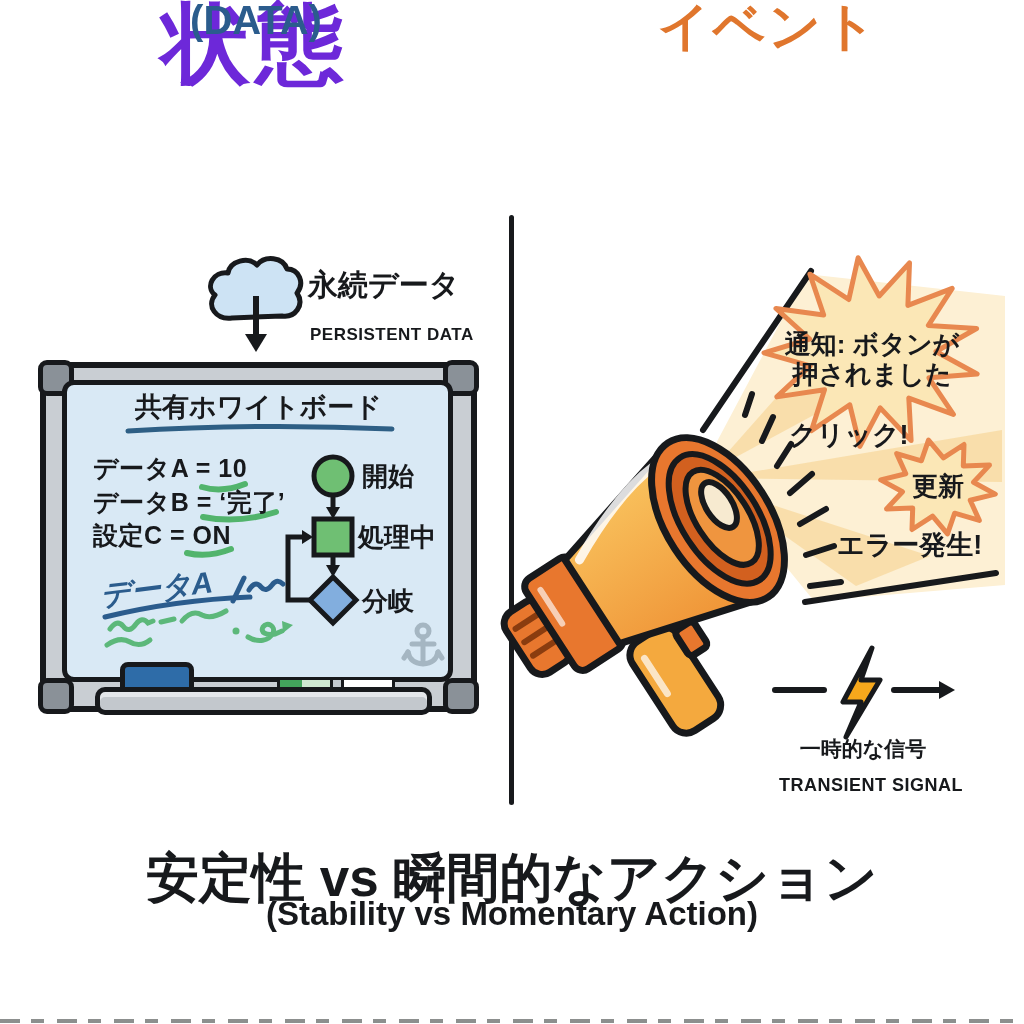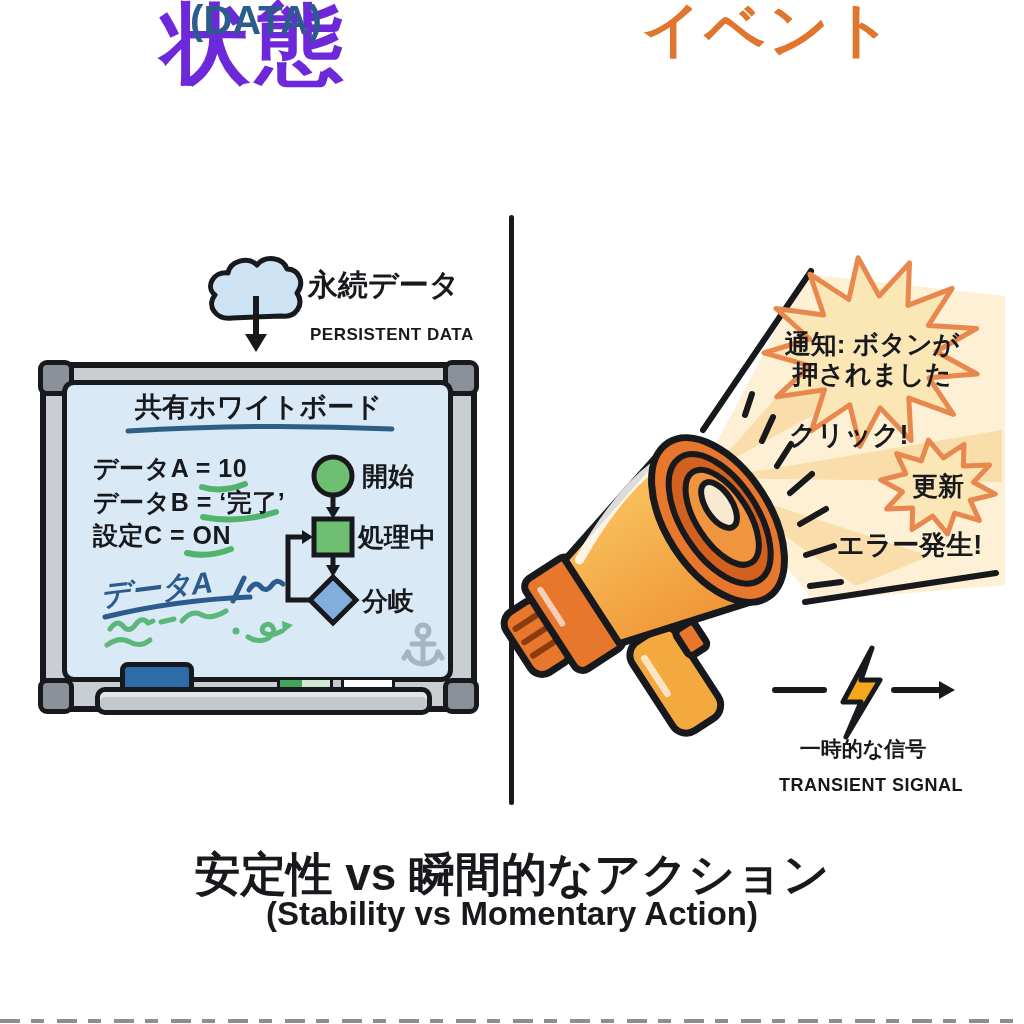--- a/index.html
+++ b/index.html
@@ -5,21 +5,21 @@
   html,body { margin:0; padding:0; background:#ffffff; }
   .stage { position:relative; width:1024px; height:1024px; background:#ffffff; overflow:hidden;
            font-family:"Liberation Sans","DejaVu Sans",sans-serif; }
   .t { position:absolute; white-space:nowrap; color:#17191c; line-height:1; }
   svg.overlay { position:absolute; left:0; top:0; }
 
   
   .title-state { left:0; top:72; width:512px; text-align:center; font-size:88px; font-weight:900;
                  color:#6d28d9; letter-spacing:6px; }
   .sub-state   { left:0; top:180; width:512px; text-align:center; font-size:40px; font-weight:900; color:#2b5c8d; }
-  .title-event { left:512px; top:82; width:512px; text-align:center; font-size:60px; font-weight:900;
+  .title-event { left:512px; top:82; width:512px; text-align:center; font-size:52px; font-weight:900;
                  color:#e0762d; letter-spacing:2px; }
   .sub-event   { left:512px; top:181px; width:512px; text-align:center; font-size:40px; font-weight:900; color:#e0762d; }
 
   
   .cloud-jp { left:308px; top:270px; font-size:30px; font-weight:900; }
   .cloud-en { left:310px; top:310px; font-size:17px; font-weight:800; letter-spacing:.5px;margin-top:16px; }
 
   
   .wb-frame { position:absolute; left:40px; top:362px; width:425px; height:338px;
               background:#c9ced3; border:6px solid #17191c; border-radius:26px; }
@@ -50,21 +50,21 @@
   
   .burst1 { left:757px; top:329px; width:230px; text-align:center; font-size:26px; font-weight:900; line-height:30px; }
   .click-txt  { left:789px; top:422px; font-size:27px; font-weight:900; }
   .update-txt { left:893px; top:473px; width:90px; text-align:center; font-size:26px; font-weight:900; }
   .error-txt  { left:837px; top:532px; font-size:27px; font-weight:900; }
 
   .signal-jp { left:763px; top:738px; width:200px; text-align:center; font-size:21px; font-weight:700; }
   .signal-en { left:763px; top:776px; width:200px; text-align:right; font-size:18px; font-weight:800; letter-spacing:.5px; }
 
   
-  .footer-jp { left:0; top:851px; width:1024px; text-align:center; font-size:46px; font-weight:900; }
+  .footer-jp { left:0; top:851px; width:1024px; text-align:center; font-size:53px; font-weight:900; }
   .footer-en { left:0; top:897px; width:1024px; text-align:center; font-size:33px; font-weight:900; }
 
   
   .bottom-strip { position:absolute; left:0; top:1019px; width:1024px; height:4px; opacity:.55;
       background:repeating-linear-gradient(90deg,#2e3432 0 20px,transparent 20px 31px,#2e3432 31px 44px,transparent 44px 57px); }
 </style>
 </head>
 <body>
 
 <div class="stage">

